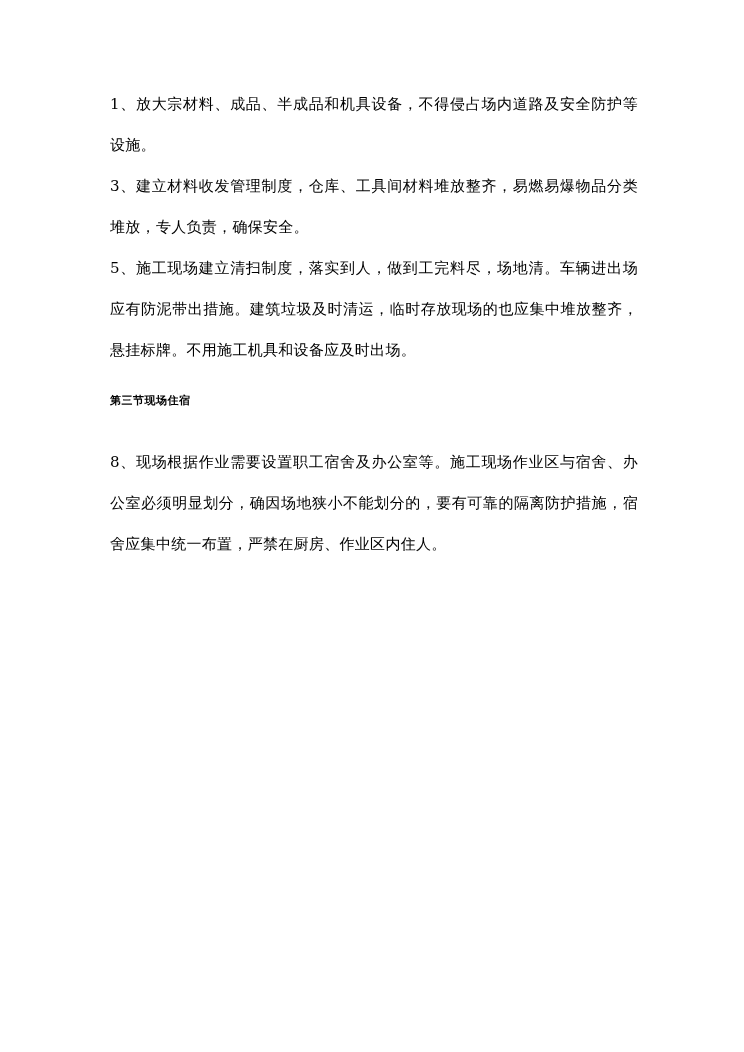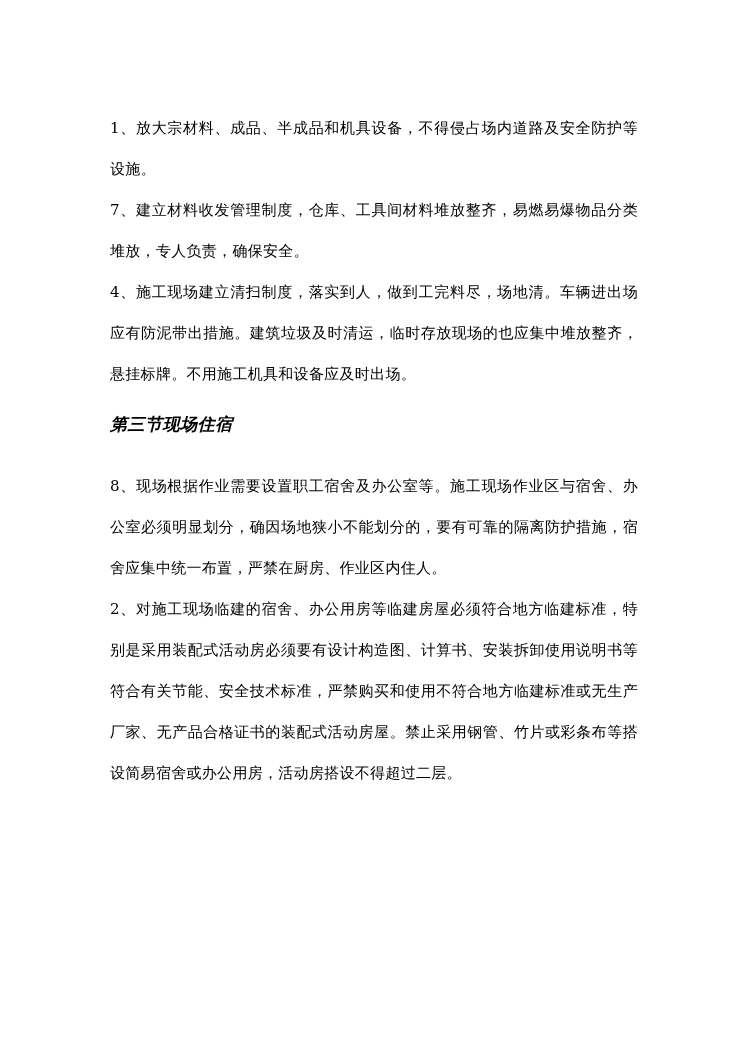--- a/index.html
+++ b/index.html
@@ -7,46 +7,44 @@
       padding: 0;
       background: #e9e9e9;
     }
     .page {
       position: relative;
       width: 744px;
       height: 1052px;
       margin: 0 auto;
       background: #ffffff;
       box-sizing: border-box;
-      padding: 108px 106px 40px 110px;
+      padding: 84px 106px 40px 110px;
       overflow: hidden;
       font-family: "DejaVu Serif", "Liberation Serif", serif;
       color: #000000;
     }
     .para {
       margin: 0;
       font-size: 15px;
       line-height: 41px;
       text-align: justify;
       text-justify: inter-ideograph;
       letter-spacing: 0.3px;
       word-break: break-all;
     }
     .heading {
       margin: 9px 0 21px 0;
-      font-size: 17px;
+      font-size: 11px;
       line-height: 41px;
       font-weight: bold;
       letter-spacing: 0.5px;
-      font-style: italic;
     }
   </style>
 </head>
 <body>
 
 <div class="page">
   <p class="para">1、放大宗材料、成品、半成品和机具设备，不得侵占场内道路及安全防护等设施。</p>
-  <p class="para">7、建立材料收发管理制度，仓库、工具间材料堆放整齐，易燃易爆物品分类堆放，专人负责，确保安全。</p>
-  <p class="para">4、施工现场建立清扫制度，落实到人，做到工完料尽，场地清。车辆进出场应有防泥带出措施。建筑垃圾及时清运，临时存放现场的也应集中堆放整齐，悬挂标牌。不用施工机具和设备应及时出场。</p>
+  <p class="para">3、建立材料收发管理制度，仓库、工具间材料堆放整齐，易燃易爆物品分类堆放，专人负责，确保安全。</p>
+  <p class="para">5、施工现场建立清扫制度，落实到人，做到工完料尽，场地清。车辆进出场应有防泥带出措施。建筑垃圾及时清运，临时存放现场的也应集中堆放整齐，悬挂标牌。不用施工机具和设备应及时出场。</p>
   <h2 class="heading">第三节现场住宿</h2>
   <p class="para">8、现场根据作业需要设置职工宿舍及办公室等。施工现场作业区与宿舍、办公室必须明显划分，确因场地狭小不能划分的，要有可靠的隔离防护措施，宿舍应集中统一布置，严禁在厨房、作业区内住人。</p>
-  <p class="para">2、对施工现场临建的宿舍、办公用房等临建房屋必须符合地方临建标准，特别是采用装配式活动房必须要有设计构造图、计算书、安装拆卸使用说明书等符合有关节能、安全技术标准，严禁购买和使用不符合地方临建标准或无生产厂家、无产品合格证书的装配式活动房屋。禁止采用钢管、竹片或彩条布等搭设简易宿舍或办公用房，活动房搭设不得超过二层。</p>
 </div>
 
 </body></html>

